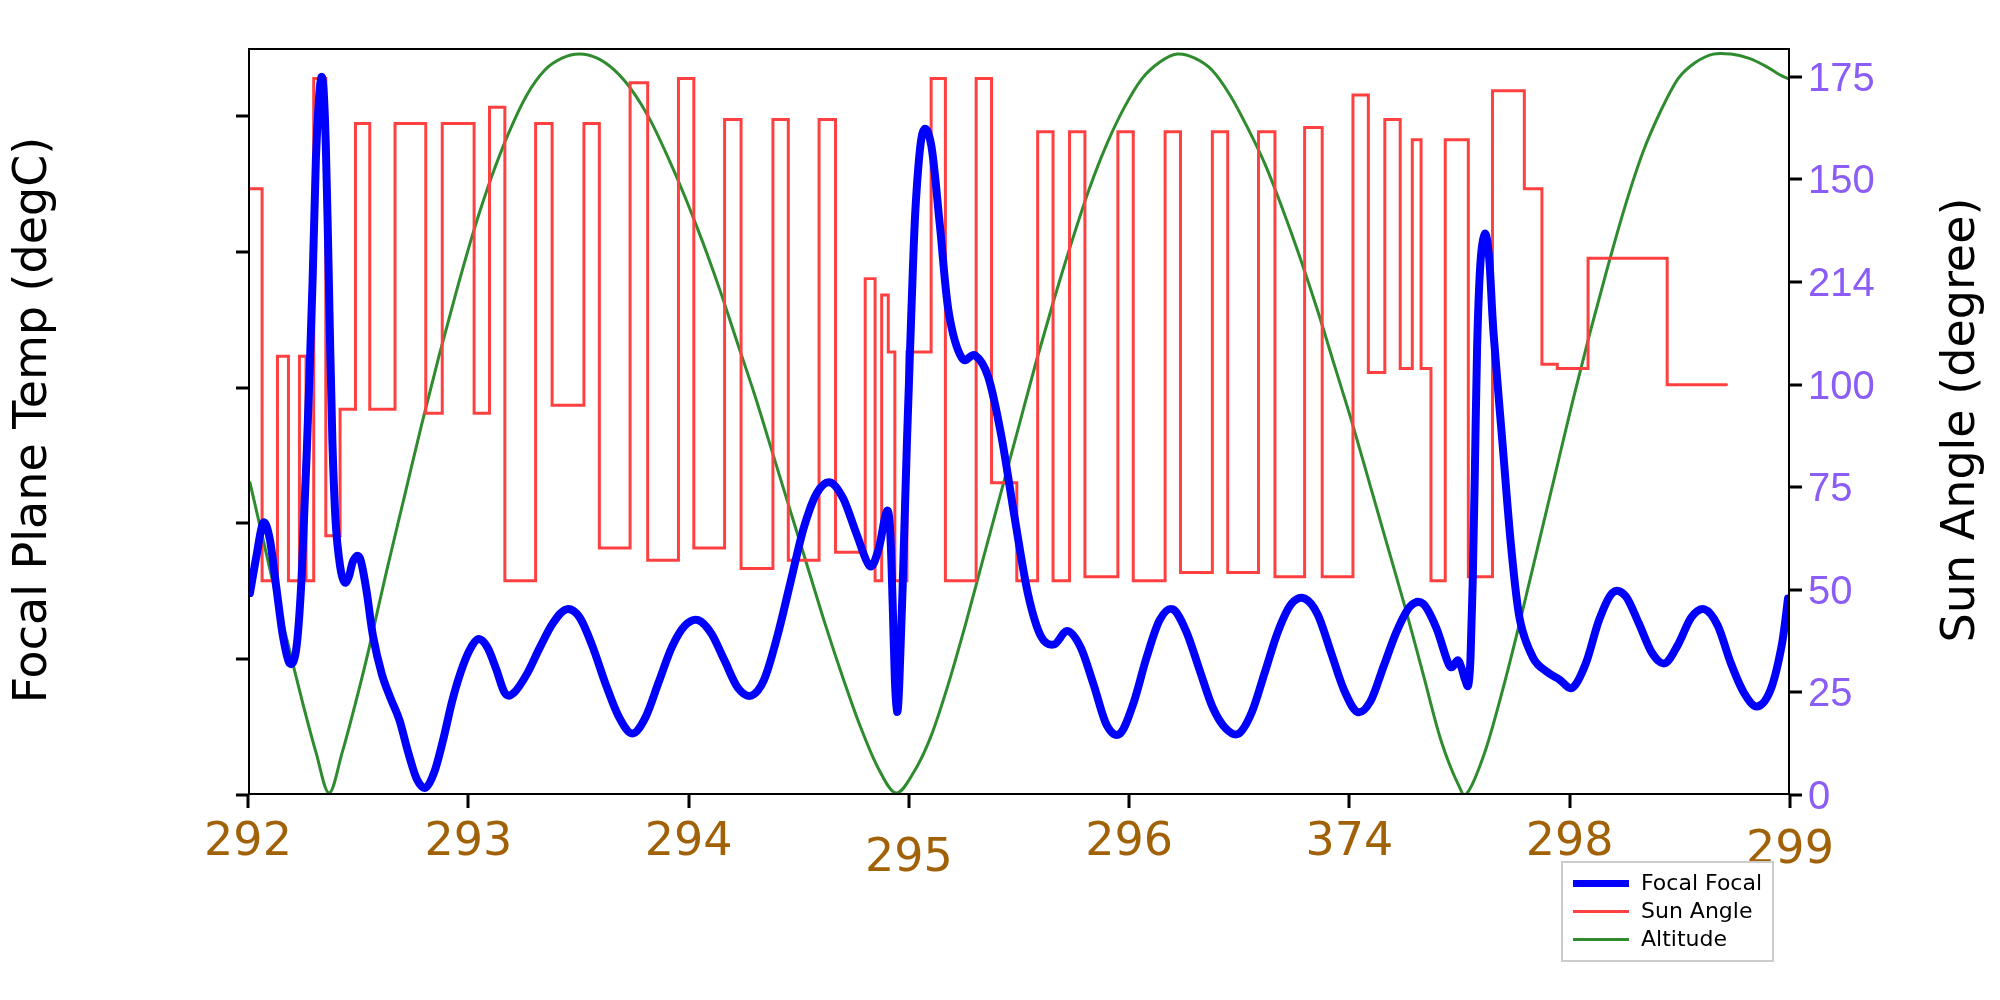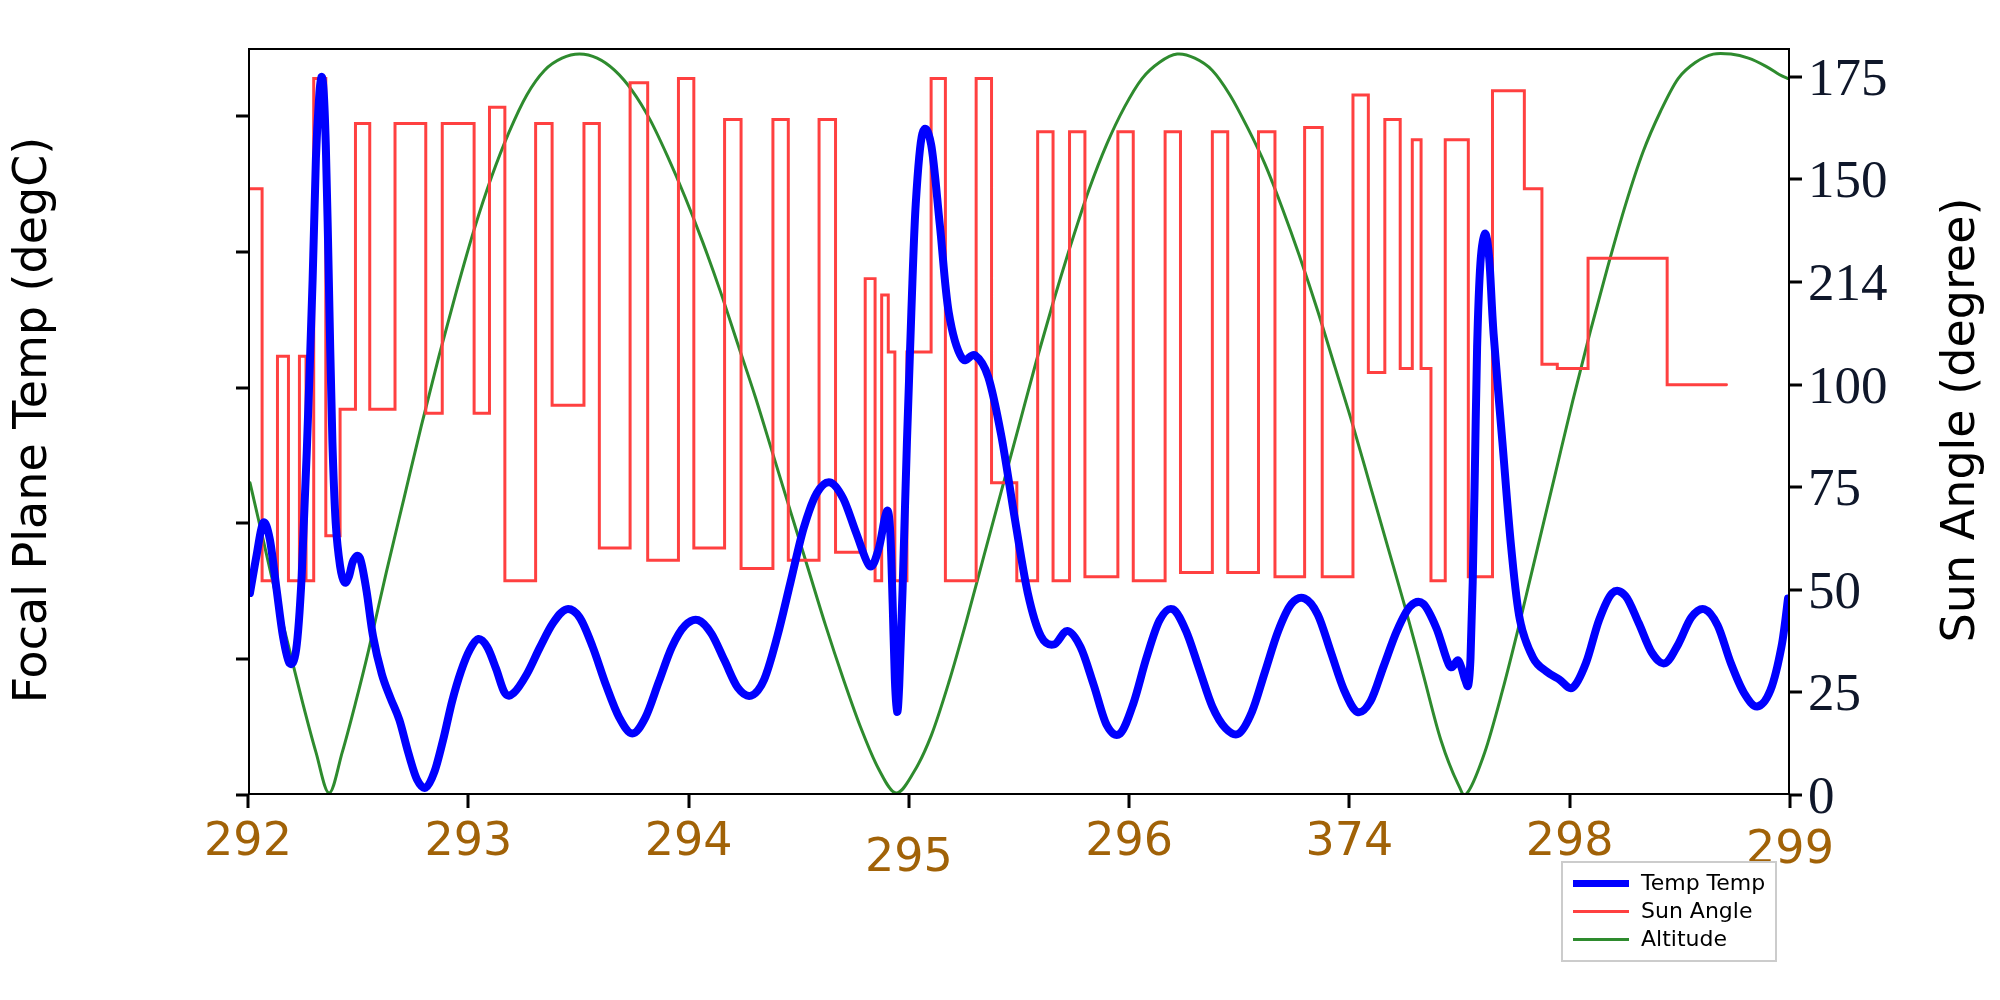--- a/index.html
+++ b/index.html
@@ -6,21 +6,21 @@
   body{width:2000px;height:1000px;font-family:"DejaVu Sans",sans-serif;overflow:hidden;}
   #fig{position:relative;width:2000px;height:1000px;background:#fff;}
 
   
   #axes{position:absolute;left:248px;top:48px;width:1542px;height:747px;
         border:2px solid #000;box-sizing:border-box;background:#fff;}
   #plotsvg{position:absolute;left:0;top:0;width:100%;height:100%;display:block;}
   .ytick-l-mark{position:absolute;left:236px;width:12px;height:3px;background:#000;
                 transform:translateY(-50%);}
   .ytick-r{position:absolute;left:1808px;transform:translateY(-50%);
-           color:#0f172a;font-size:53px;font-family:Liberation Serif, serif;
+           color:#8b5cf6;font-size:40px;font-family:Liberation Sans, sans-serif;
            white-space:nowrap;}
   .ytick-r-mark{position:absolute;left:1790px;width:12px;height:3px;background:#000;
                 transform:translateY(-50%);}
 
   
   .xtick-mark{position:absolute;top:795px;width:3px;height:13px;background:#000;
               transform:translateX(-50%);}
   .xtick-lbl{position:absolute;top:812px;transform:translateX(-50%);
              color:#a16207;font-size:46px;font-family:"DejaVu Sans",sans-serif;
              white-space:nowrap;}
@@ -117,21 +117,21 @@
       <div class="xtick-lbl" style="left: 1349.43px;">374</div>
       <div class="xtick-mark" style="left: 1569.71px;"></div>
       <div class="xtick-lbl" style="left: 1569.71px;">298</div>
       <div class="xtick-mark" style="left: 1790px;"></div>
       <div class="xtick-lbl" style="left: 1790px; margin-top: 8px;">299</div>
     </div>
 
   <div id="legend">
       <div class="leg-row">
         <span class="leg-swatch" style="border-top-color: rgb(0, 0, 255); border-top-width: 7px;"></span>
-        <span class="leg-text">Temp Temp</span>
+        <span class="leg-text">Focal Focal</span>
       </div>
       <div class="leg-row">
         <span class="leg-swatch" style="border-top-color: rgb(255, 64, 64); border-top-width: 3px;"></span>
         <span class="leg-text">Sun Angle</span>
       </div>
       <div class="leg-row">
         <span class="leg-swatch" style="border-top-color: rgb(46, 139, 46); border-top-width: 3px;"></span>
         <span class="leg-text">Altitude</span>
       </div>
     </div>

